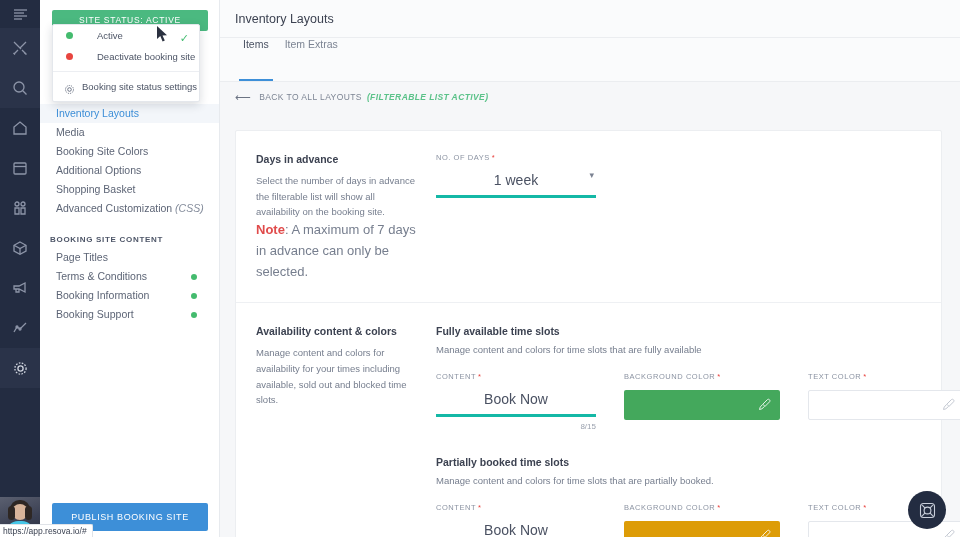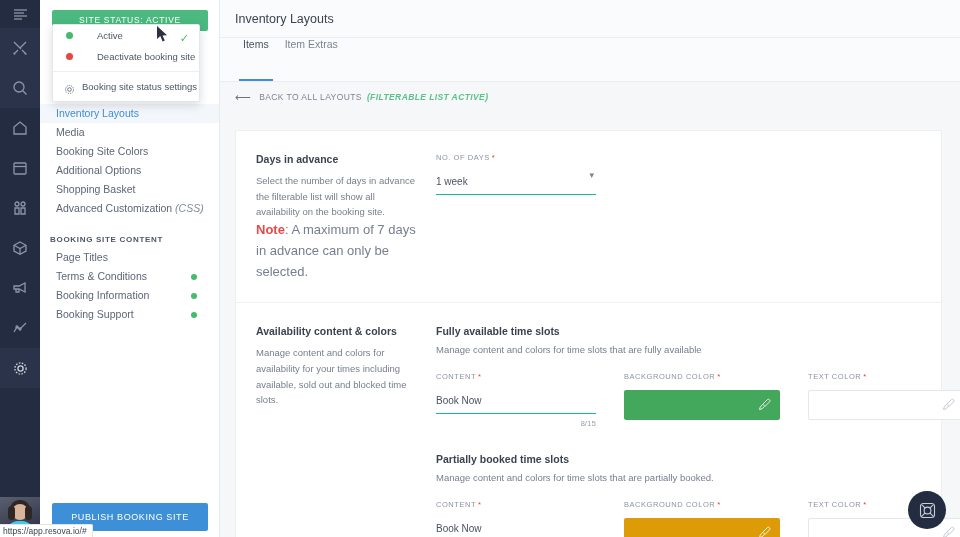--- a/index.html
+++ b/index.html
@@ -121,23 +121,23 @@
   .col-left { width:180px; flex:0 0 180px; padding-right:18px; }
   .col-right { flex:1 1 auto; }
   .h3 { font-size:10.5px; color:#3c4251; font-weight:bold; margin-bottom:8px; }
   .p { font-size:9.5px; color:#767e8e; line-height:1.65; }
   .note { font-size:13px; color:#767e8e; line-height:1.6; margin-top:0; }
   .note b { color:#e04b4b; font-weight:bold; }
 
   .fieldlbl { font-size:7.5px; letter-spacing:.55px; color:#8b93a2; margin-bottom:9px; }
   .req { color:#e8433f; margin-left:2px; }
   .underline-input {
-    border:none; border-bottom:1px solid #14b8a6; width:100%;
-    font-size:10px; color:#4a5162; padding:0 0 7px 0; background:transparent;
-    font-family:"Liberation Sans", sans-serif; outline:none;
+    border:none; border-bottom:3px solid #14b8a6; width:100%;
+    font-size:14px; color:#4a5162; padding:0 0 7px 0; background:transparent;
+    font-family:"Liberation Sans", sans-serif; outline:none;text-align:center;
   }
   .selwrap { position:relative; width:160px; }
   .selwrap .caret { position:absolute; right:2px; top:-1px; color:#7b8292; font-size:9px; }
   .counter { font-size:8px; color:#9aa1ae; text-align:right; margin-top:5px; width:160px; }
 
   .fieldrow { display:flex; gap:28px; }
   .fld-content { width:160px; }
   .fld-color { width:156px; }
   .swatch {
     height:30px; border-radius:2px; position:relative; cursor:pointer;

